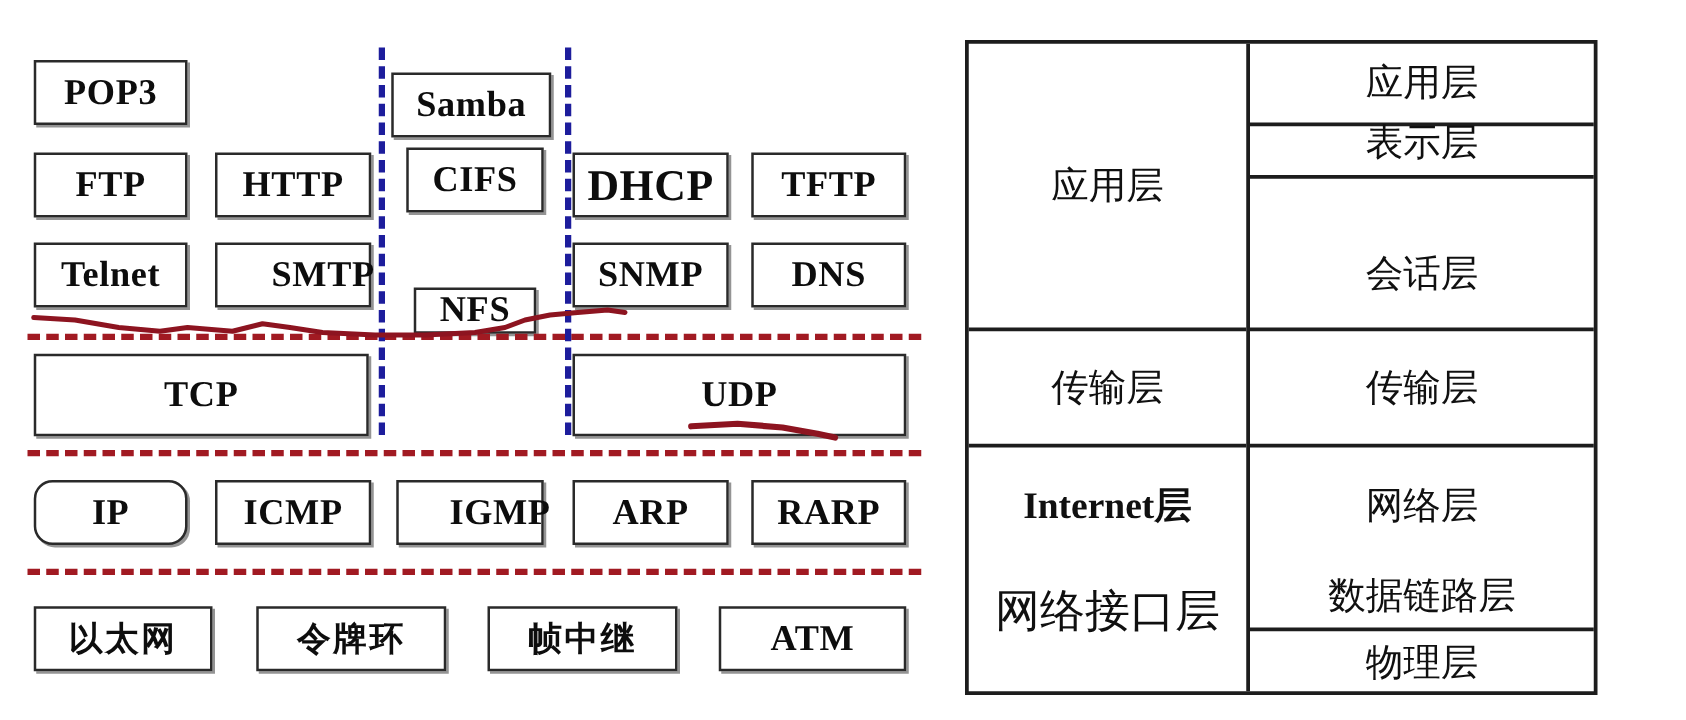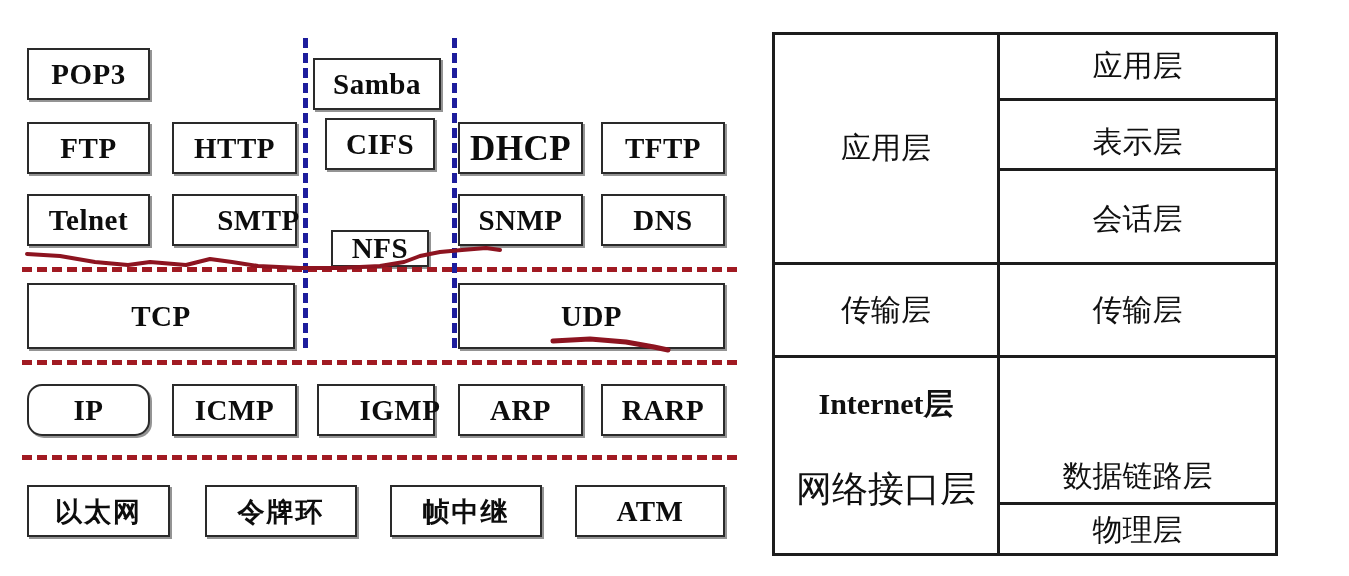--- a/index.html
+++ b/index.html
@@ -117,21 +117,22 @@
     <div class="tcol" id="tcp-col" style="width: 225px;">
         <div class="tcell brdr" style="top: 0px; height: 230px; font-size: 30px;">应用层</div>
         <div class="tcell brdr" style="top: 230px; height: 93px; font-size: 30px;">传输层</div>
         <div class="tcell" style="top: 323px; height: 93px; font-size: 30px;">
           <span class="mix">Internet层</span>
         </div>
         <div class="tcell" style="top: 402px; height: 105px; font-size: 36px;">网络接口层</div>
       </div>
     <div class="tcol" id="osi-col" style="width: 275px;">
         <div class="tcell brdr" style="top: 0px; height: 66px; font-size: 30px;">应用层</div>
-        <div class="tcell brdr" style="top: 82px; height: 54px; font-size: 30px;">表示层</div>
+        <div class="tcell brdr" style="top: 54px; height: 54px; font-size: 30px;">表示层</div>
         <div class="tcell brdr" style="top: 141px; height: 89px; font-size: 30px;">会话层</div>
         <div class="tcell brdr" style="top: 230px; height: 93px; font-size: 30px;">传输层</div>
+        <div class="tcell" style="top: 323px; height: 93px; font-size: 30px;">网络层</div>
         <div class="tcell brdr" style="top: 416px; height: 54px; font-size: 30px;">数据链路层</div>
         <div class="tcell" style="top: 470px; height: 51px; font-size: 30px;">物理层</div>
       </div>
   </div>
 
 </div>
 
 </body></html>

